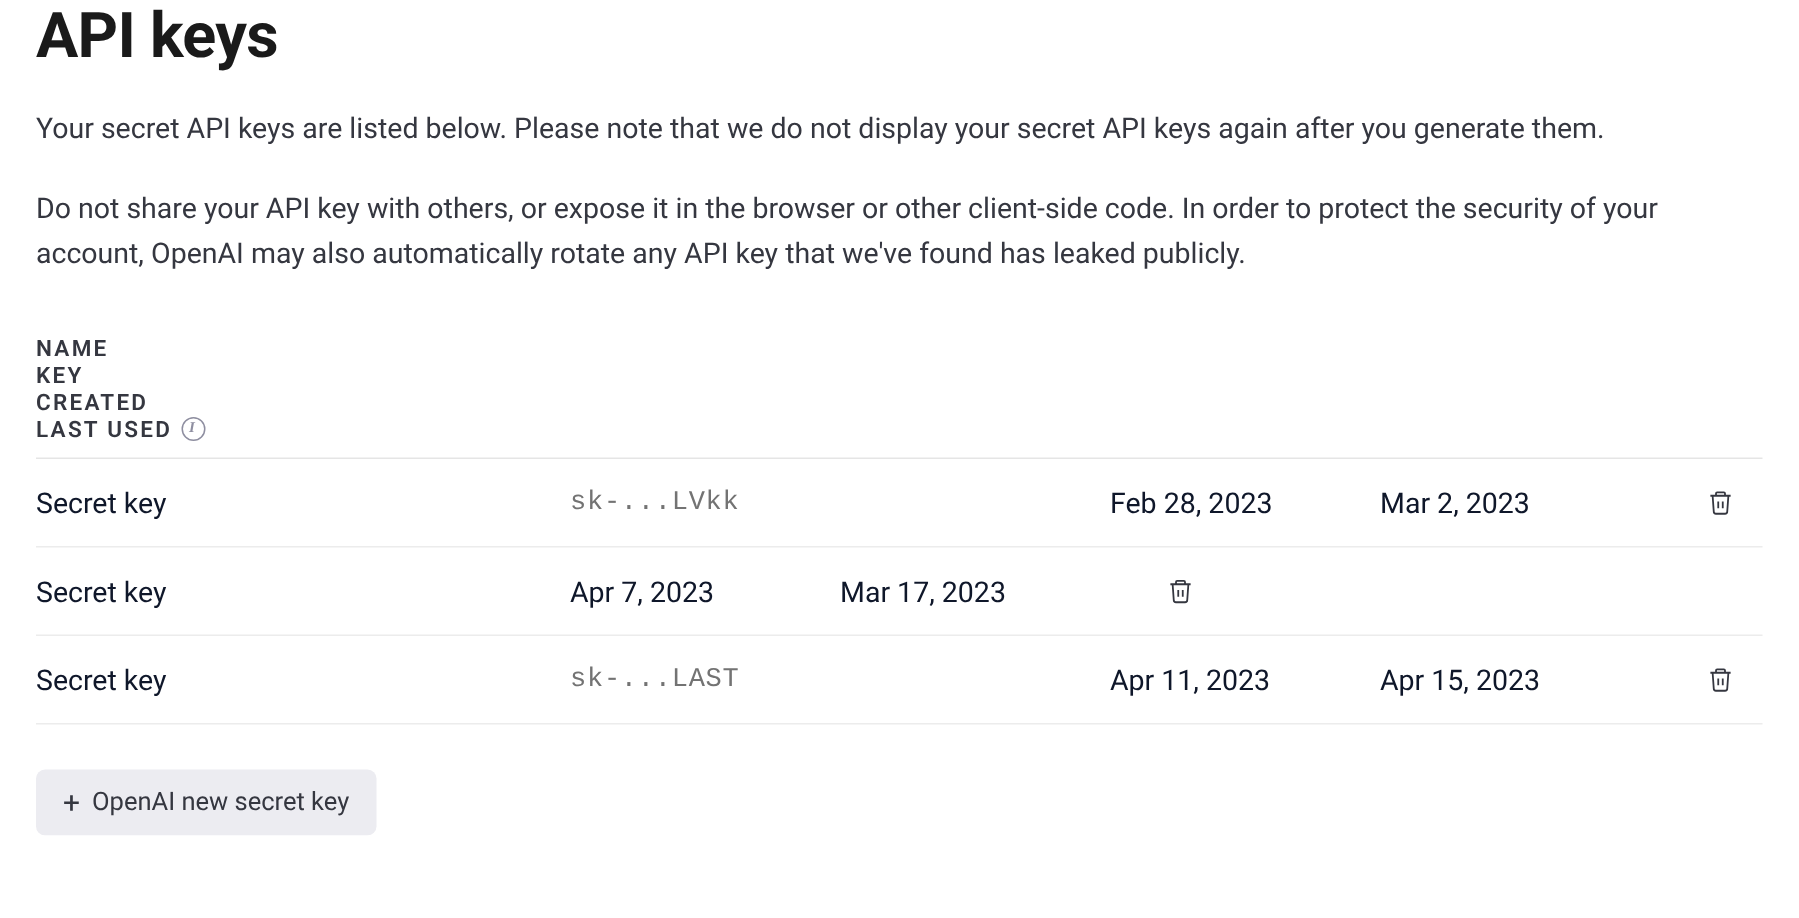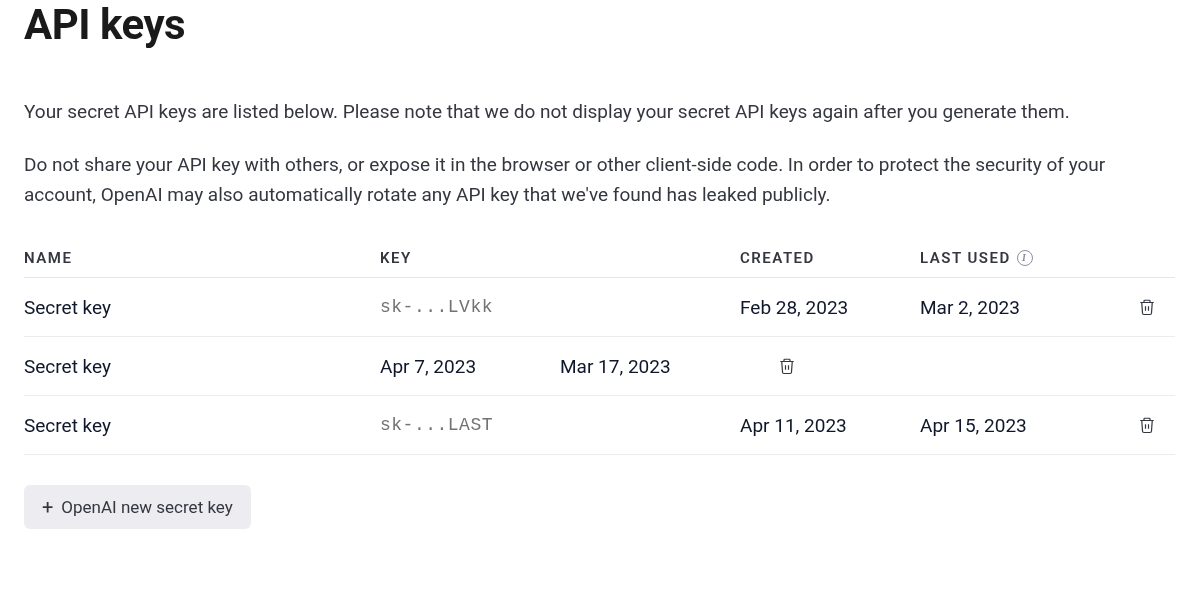--- a/index.html
+++ b/index.html
@@ -11,38 +11,39 @@
       font-family: -apple-system, BlinkMacSystemFont, "Segoe UI", Roboto, Helvetica, Arial, sans-serif;
       color: #202123;
       background: #ffffff;
       padding: 0 24px;
       width: 1199px;
     }
     .page-title {
       font-size: 42px;
       font-weight: 700;
       color: #1a1a1a;
-      margin-bottom: 48px;
+      margin-bottom: 22px;
       letter-spacing: -0.5px;
     }
     .description {
       font-size: 19px;
       line-height: 1.55;
       color: #353740;
       margin-bottom: 24px;
       max-width: 1140px;
     }
     .table {
       width: 100%;
       margin-top: 30px;
     }
     .table-header {
       display: flex;
       padding: 10px 0;
       border-bottom: 1px solid #e5e5e5;
+      flex-direction: column;
     }
     .th {
       font-size: 15px;
       font-weight: 600;
       color: #353740;
       letter-spacing: 1.5px;
       text-transform: uppercase;
       display: flex;
       align-items: center;
       gap: 6px;

